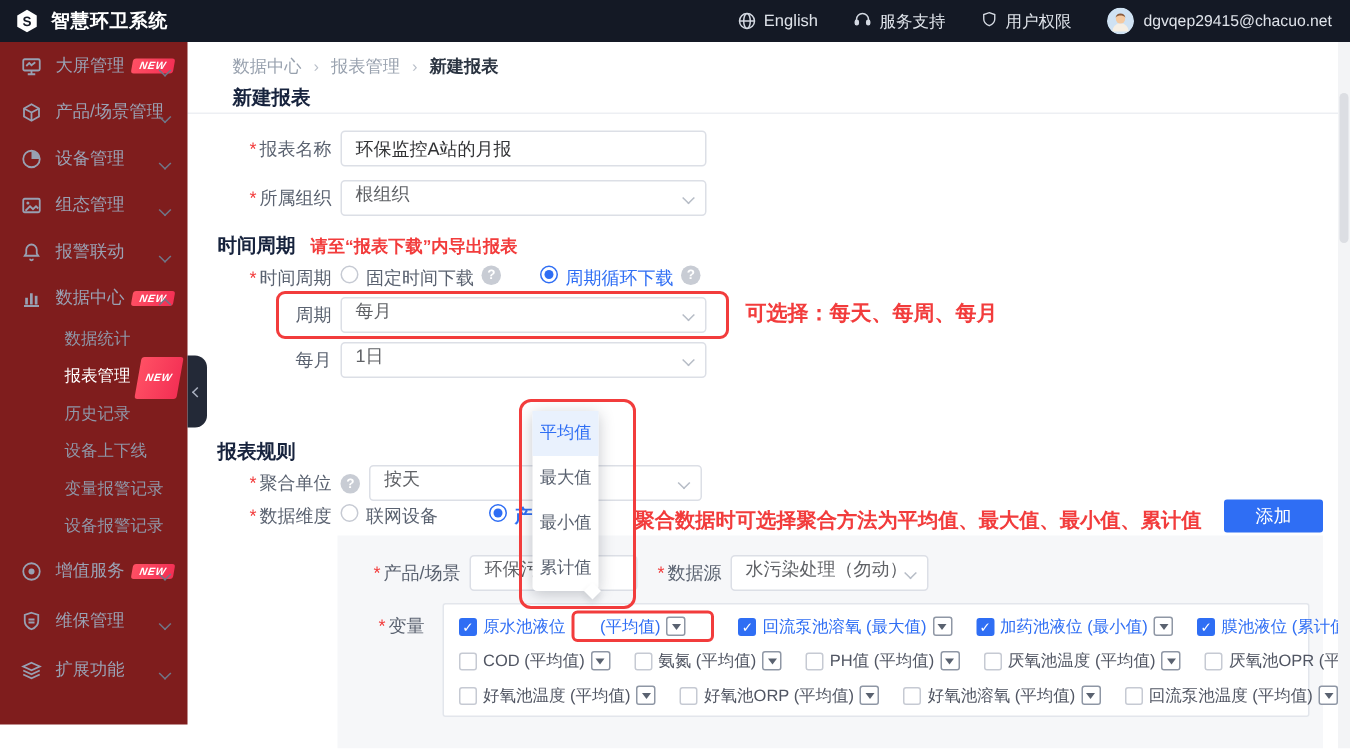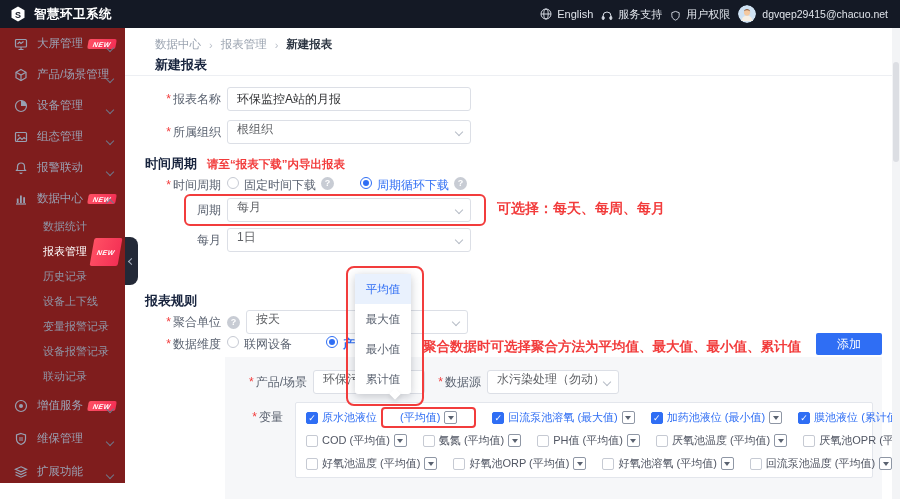--- a/index.html
+++ b/index.html
@@ -4,21 +4,21 @@
 <style>
   html,body{margin:0;padding:0;width:900px;height:499px;overflow:hidden;
     font-family:"Liberation Sans","DejaVu Sans",sans-serif;background:#fff;position:relative}
   *{box-sizing:border-box}
   
   .hdr{position:absolute;top:0;left:0;right:0;height:28px;background:#141925;display:flex;
     align-items:center;color:#e6e9f0;z-index:30}
   .logo{margin-left:10px;display:flex}
   .app-title{font-size:12.5px;font-weight:bold;margin-left:8px;letter-spacing:.5px;color:#fff}
   .hsp{flex:1}
-  .hitem{display:flex;align-items:flex-end;gap:5px;font-size:11px;color:#dfe3ea;margin-right:8px;cursor:pointer}
+  .hitem{display:flex;align-items:flex-start;gap:5px;font-size:11px;color:#dfe3ea;margin-right:24px;cursor:pointer}
   .avatar{width:18px;height:18px;border-radius:50%;overflow:hidden;margin-right:6px;flex:none}
   .hemail{font-size:10.5px;color:#dfe3ea;margin-right:12px}
   
   .sb{position:absolute;top:28px;left:0;width:125px;bottom:16px;background:#7f1d1d;z-index:20;overflow:hidden}
   .sb-item{height:31px;display:flex;align-items:center;color:#9aa2b4;font-size:11.5px;position:relative;cursor:pointer}
   .sb-item.tall{height:33px}
   .sb-ic{width:14px;height:14px;margin-left:14px;margin-right:9px;flex:none;display:flex}
   .sb-chev{position:absolute;right:12px;top:13px}
   .cv{display:inline-block;width:6px;height:6px;border-right:1.4px solid #6f7789;border-bottom:1.4px solid #6f7789;transform:rotate(45deg)}
   .cv.up{transform:rotate(-135deg);margin-top:4px}
@@ -66,21 +66,21 @@
   .vrow{display:flex;align-items:center;height:23px;gap:16px;font-size:11px}
   .vitem{display:flex;align-items:center;gap:4px;color:#515663;cursor:pointer;white-space:nowrap}
   .vitem.on{color:#2f6ef4}
   .cb{width:12px;height:12px;border:1px solid #c6cad3;border-radius:2px;background:#fff;flex:none}
   .vitem.on .cb{background:#2f6ef4;border-color:#2f6ef4}
   .vitem.on .cb::after{content:"✓";color:#fff;font-size:9px;display:block;text-align:center;line-height:11px}
   .msel{width:13px;height:13px;border:1px solid #8f97a5;border-radius:2px;background:#fff;flex:none;
     display:flex;align-items:center;justify-content:center;cursor:pointer}
   .msel::after{content:"";border:3px solid transparent;border-top:4px solid #5a6270;margin-top:4px}
   .ring-inline{display:inline-flex;align-items:center;gap:4px;border:2px solid #f23c3c;border-radius:4px;padding:1px 17px;margin:-3px 0}
-  .dd{position:absolute;left:230px;top:246px;width:56px;background:#fff;border-radius:3px;
+  .dd{position:absolute;left:230px;top:246px;width:44px;background:#fff;border-radius:3px;
     box-shadow:0 2px 10px rgba(30,40,60,.25);z-index:8}
   .dd-item{height:30px;line-height:30px;text-align:center;font-size:11.5px;color:#5a6270;cursor:pointer}
   .dd-item.on{background:#e9f1fd;color:#2f6ef4}
   .dd-caret{position:absolute;left:36px;bottom:-4px;width:8px;height:8px;background:#fff;transform:rotate(45deg);
     box-shadow:2px 2px 5px rgba(30,40,60,.12)}
   .ring-dd{position:absolute;left:221px;top:238px;width:78px;height:140px;border:2px solid #f23c3c;border-radius:8px;z-index:9;pointer-events:none}
   .ring-row{position:absolute;left:59px;top:166px;width:302px;height:32px;border:2px solid #f23c3c;border-radius:6px;z-index:9;pointer-events:none}
   .strack{position:absolute;right:0;top:0;bottom:0;width:8px;background:#f3f4f6;z-index:10}
   .sthumb{position:absolute;right:1px;top:34px;width:6px;height:100px;background:#dcdee3;border-radius:3px}
 </style>
@@ -209,23 +209,20 @@
       </div>
     <div class="ssi">
         <span>设备上下线</span>
       </div>
     <div class="ssi">
         <span>变量报警记录</span>
       </div>
     <div class="ssi">
         <span>设备报警记录</span>
       </div>
-    <div class="ssi">
-        <span>联动记录</span>
-      </div>
   </div>
   <div class="sb-item tall">
     <span class="sb-ic">
         <svg width="14" height="14" viewBox="0 0 14 14" fill="none" stroke="#98a0b2" stroke-width="1.2">
           <circle cx="7" cy="7" r="5.5"></circle>
           <circle cx="7" cy="7" r="2" fill="#98a0b2" stroke="none"></circle>
         </svg>
       </span>
     <span>增值服务</span>
     <span class="badge">NEW</span>

